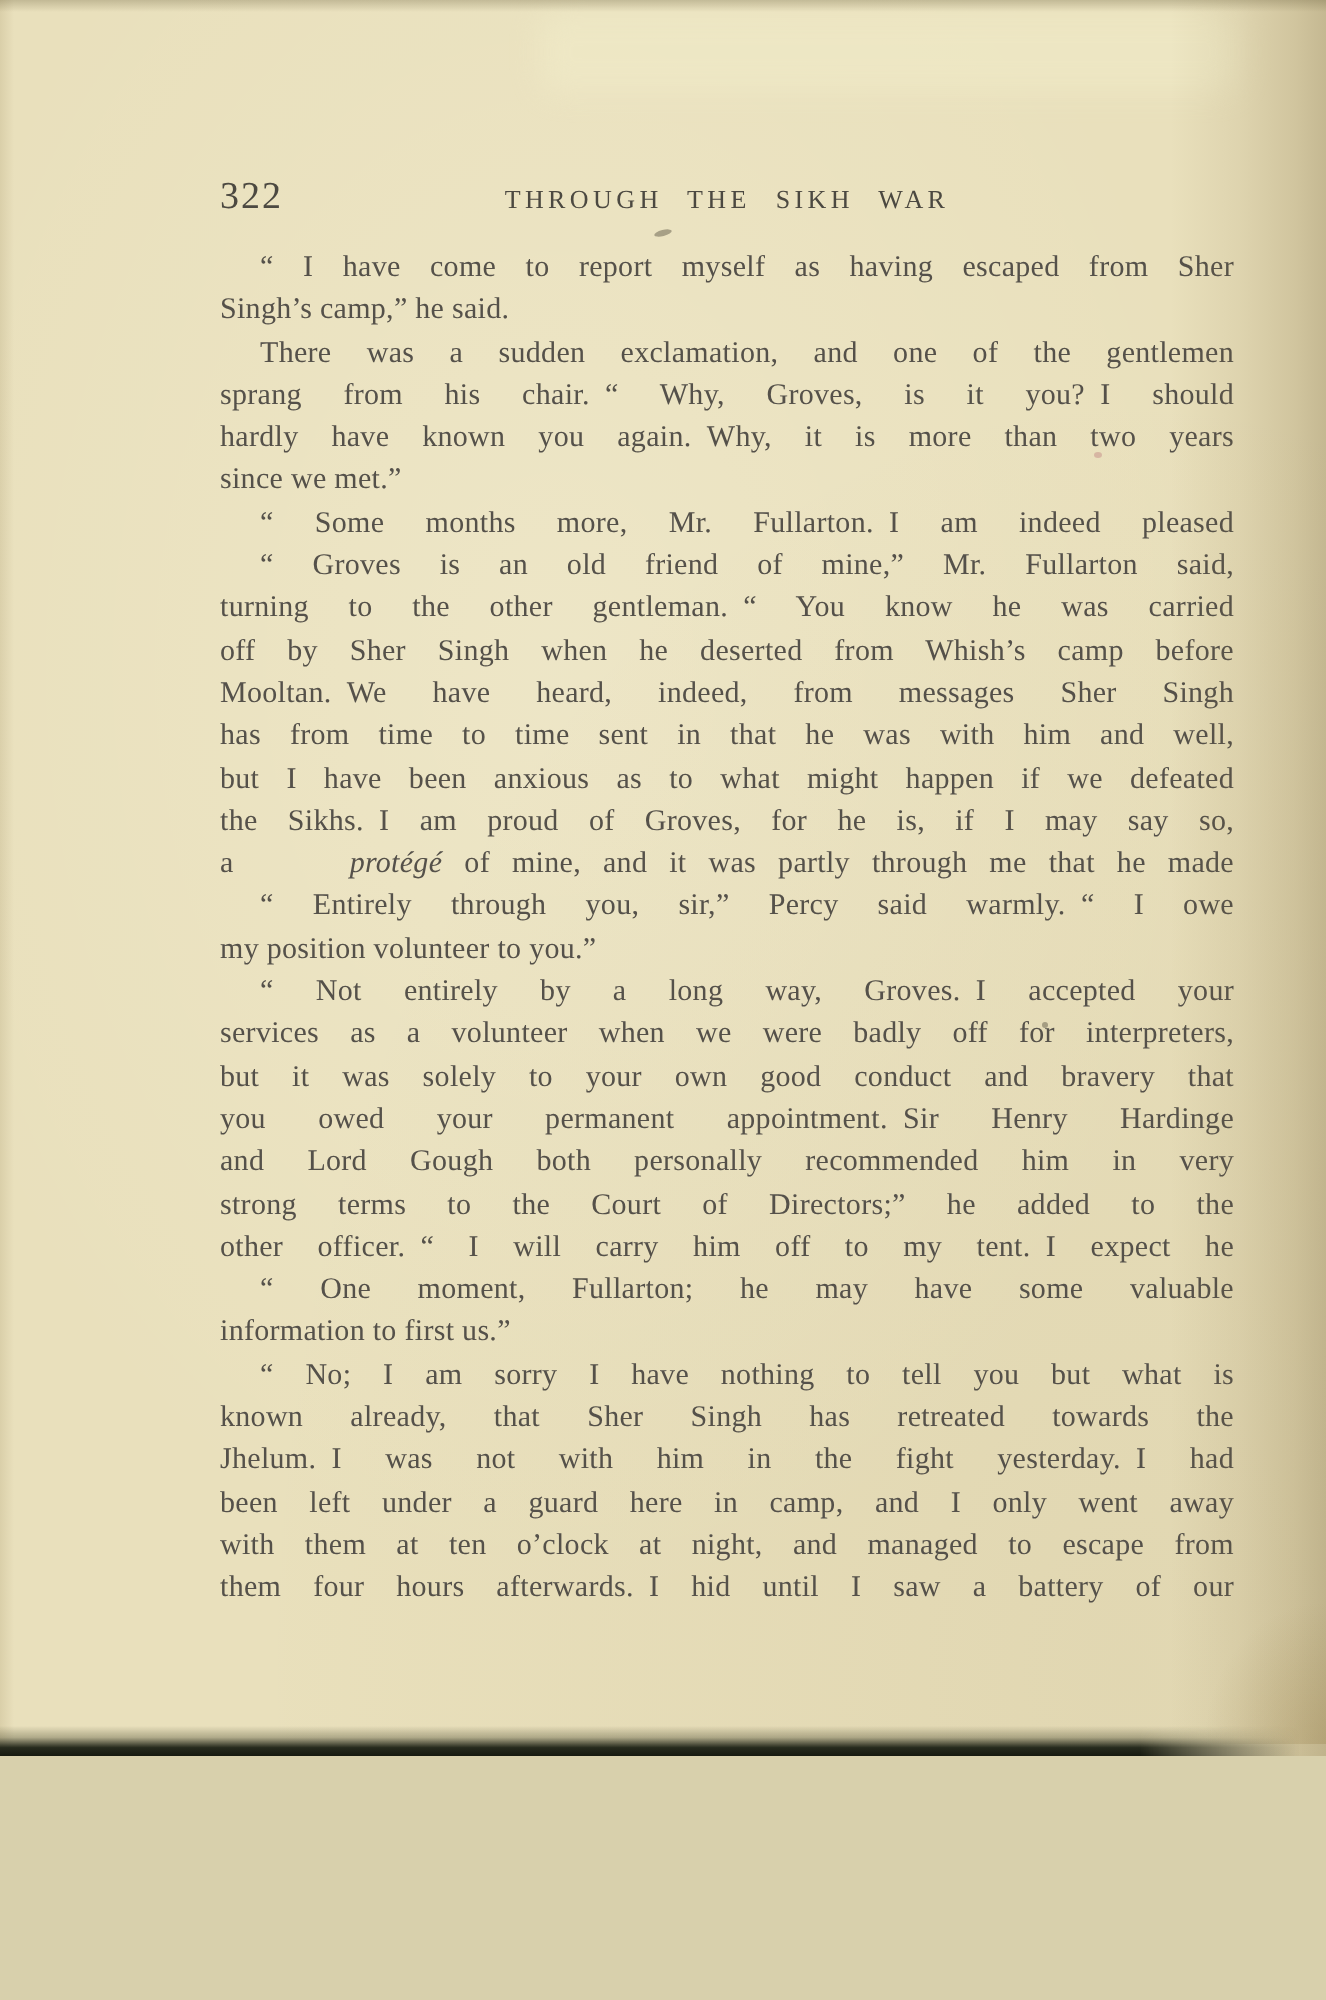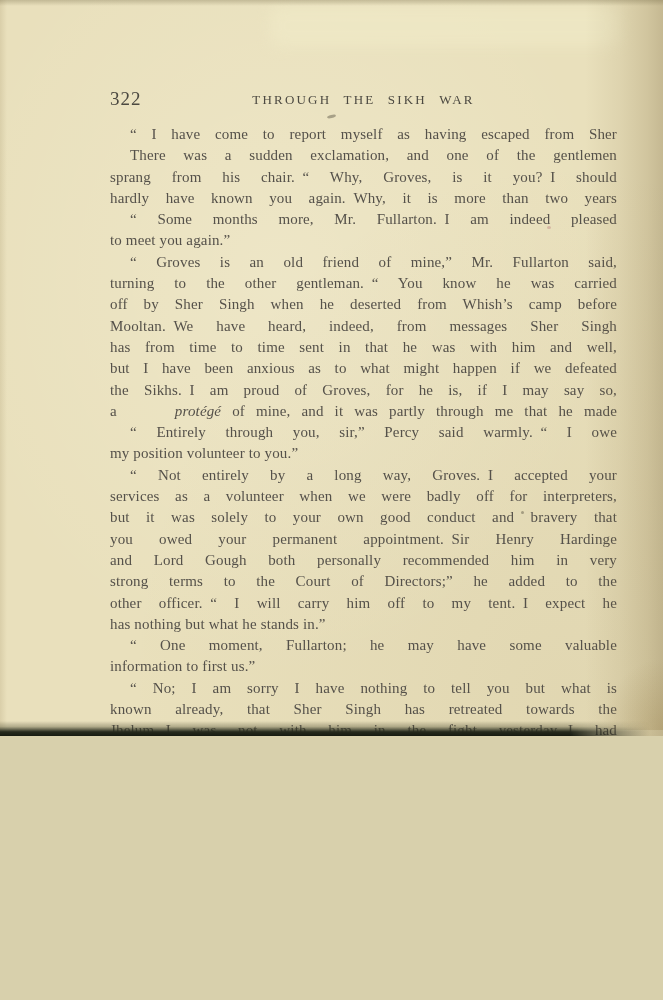--- a/index.html
+++ b/index.html
@@ -1,19 +1,19 @@
 <!DOCTYPE html>
 <html><head>
 <meta charset="utf-8">
 <style>
   html, body { margin: 0; padding: 0; background: #d8d0ac; }
   .scan {
     position: relative;
     width: 663px;
-    height: 736px;
+    height: 878px;
     overflow: hidden;
     background-color: #e9e0bc;
     background-image:
       radial-gradient(ellipse at 42% 38%, rgba(255,253,240,0.20), rgba(255,253,240,0) 62%),
       radial-gradient(ellipse at 85% 95%, rgba(120,95,40,0.07), rgba(120,95,40,0) 55%);
     font-family: "Liberation Serif", "DejaVu Serif", serif;
   }
 
   
   .streak { position: absolute; border-radius: 10px; }
@@ -75,29 +75,30 @@
   </header>
 
   <div class="speckle speckle-tilde"></div>
   <div class="speckle speckle-dot-1"></div>
   <div class="speckle speckle-dot-2"></div>
   <div class="speckle speckle-dot-3"></div>
 
   <main class="text-block">
       <div class="para">
         <div class="line first"><span>“ I have come to report myself as having escaped from Sher</span></div>
+        <div class="line last"><span>Singh’s camp,” he said.</span></div>
       </div>
       <div class="para">
         <div class="line first"><span>There was a sudden exclamation, and one of the gentlemen</span></div>
         <div class="line"><span>sprang from his chair. “ Why, Groves, is it you? I should</span></div>
         <div class="line"><span>hardly have known you again. Why, it is more than two years</span></div>
+        <div class="line last"><span>since we met.”</span></div>
       </div>
       <div class="para">
         <div class="line first"><span>“ Some months more, Mr. Fullarton. I am indeed pleased</span></div>
-        <div class="line last"><span>to meet you again.”</span></div>
       </div>
       <div class="para">
         <div class="line first"><span>“ Groves is an old friend of mine,” Mr. Fullarton said,</span></div>
         <div class="line"><span>turning to the other gentleman. “ You know he was carried</span></div>
         <div class="line"><span>off by Sher Singh when he deserted from Whish’s camp before</span></div>
         <div class="line"><span>Mooltan. We have heard, indeed, from messages Sher Singh</span></div>
         <div class="line"><span>has from time to time sent in that he was with him and well,</span></div>
         <div class="line"><span>but I have been anxious as to what might happen if we defeated</span></div>
         <div class="line"><span>the Sikhs. I am proud of Groves, for he is, if I may say so,</span></div>
         <div class="line"><span>a </span><i>protégé</i><span> of mine, and it was partly through me that he made</span></div>
@@ -107,21 +108,20 @@
         <div class="line last"><span>my position volunteer to you.”</span></div>
       </div>
       <div class="para">
         <div class="line first"><span>“ Not entirely by a long way, Groves. I accepted your</span></div>
         <div class="line"><span>services as a volunteer when we were badly off for interpreters,</span></div>
         <div class="line"><span>but it was solely to your own good conduct and bravery that</span></div>
         <div class="line"><span>you owed your permanent appointment. Sir Henry Hardinge</span></div>
         <div class="line"><span>and Lord Gough both personally recommended him in very</span></div>
         <div class="line"><span>strong terms to the Court of Directors;” he added to the</span></div>
         <div class="line"><span>other officer. “ I will carry him off to my tent. I expect he</span></div>
-        <div class="line last"><span>has nothing but what he stands in.”</span></div>
       </div>
       <div class="para">
         <div class="line first"><span>“ One moment, Fullarton; he may have some valuable</span></div>
         <div class="line last"><span>information to first us.”</span></div>
       </div>
       <div class="para">
         <div class="line first"><span>“ No; I am sorry I have nothing to tell you but what is</span></div>
         <div class="line"><span>known already, that Sher Singh has retreated towards the</span></div>
         <div class="line"><span>Jhelum. I was not with him in the fight yesterday. I had</span></div>
         <div class="line"><span>been left under a guard here in camp, and I only went away</span></div>

